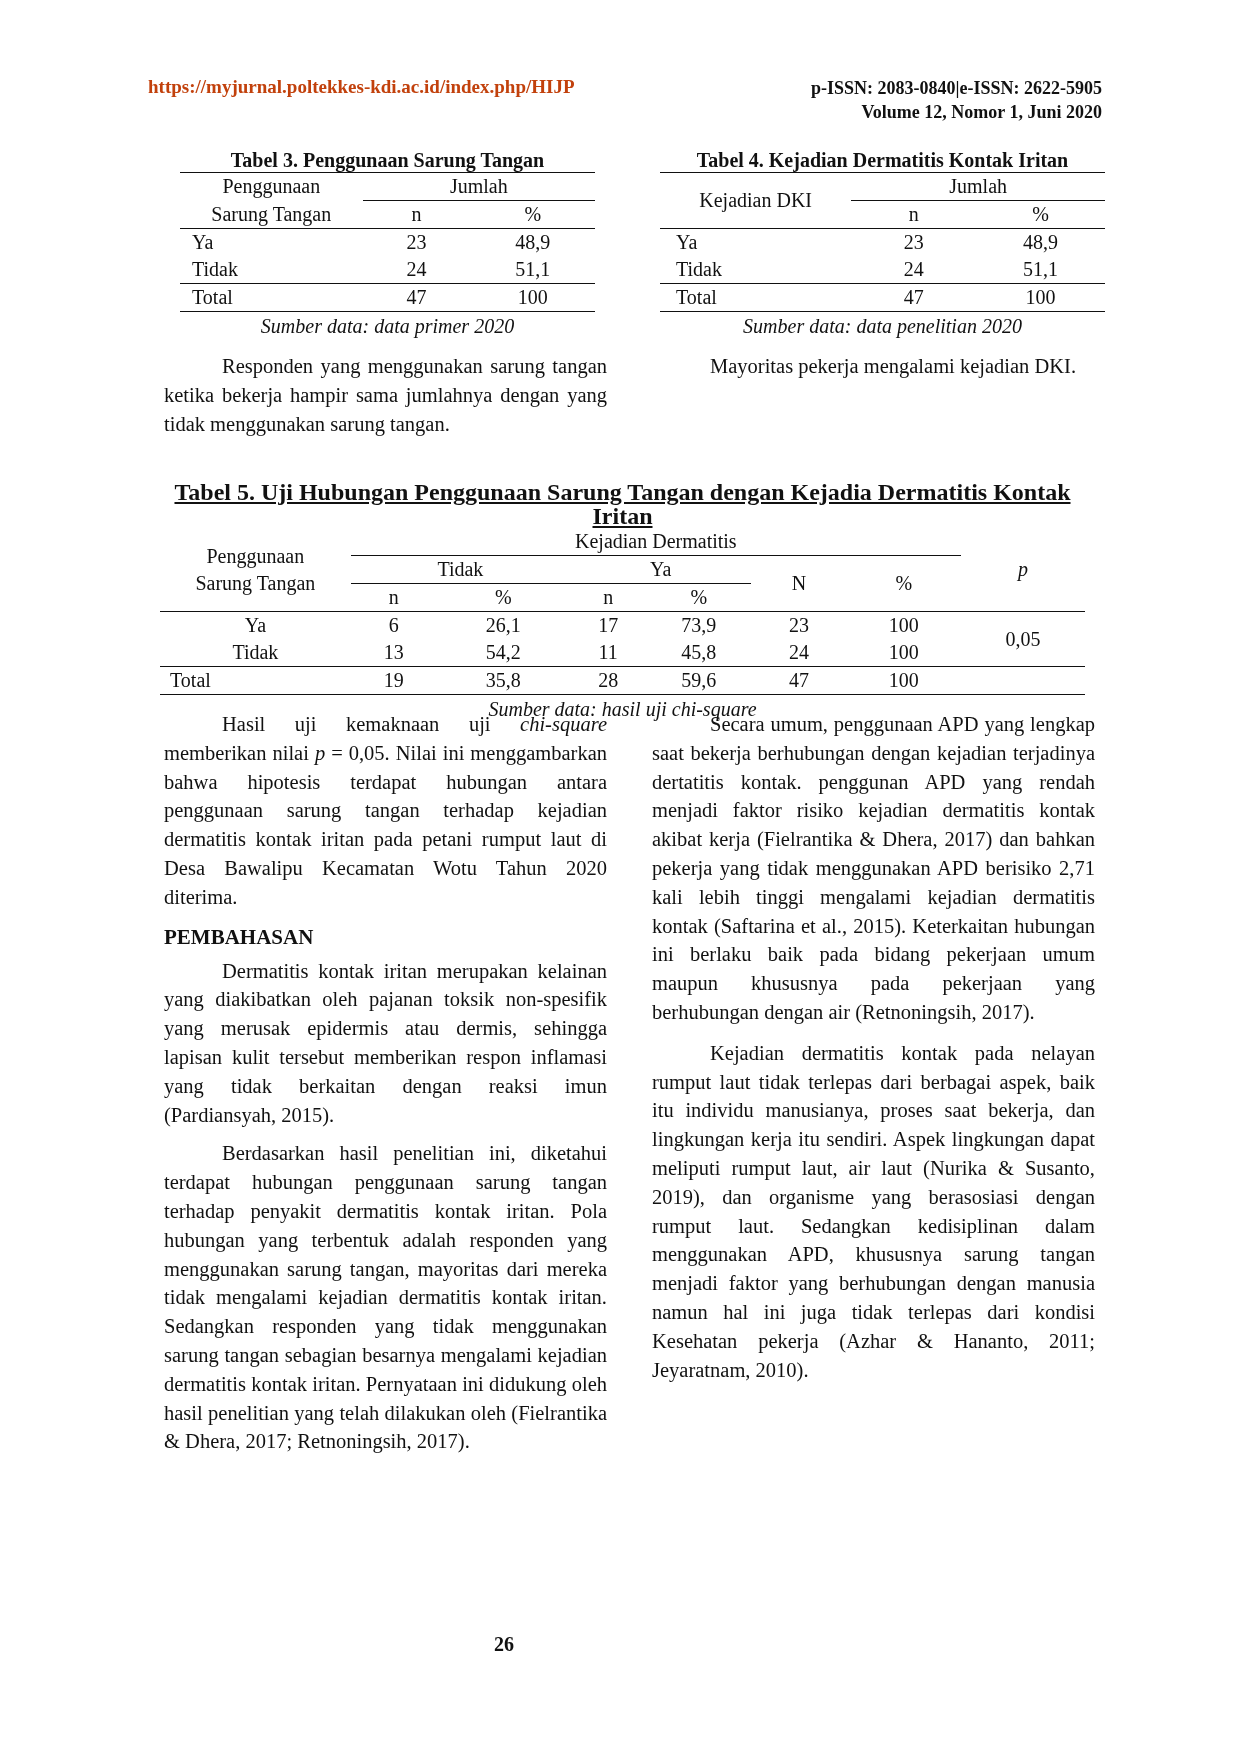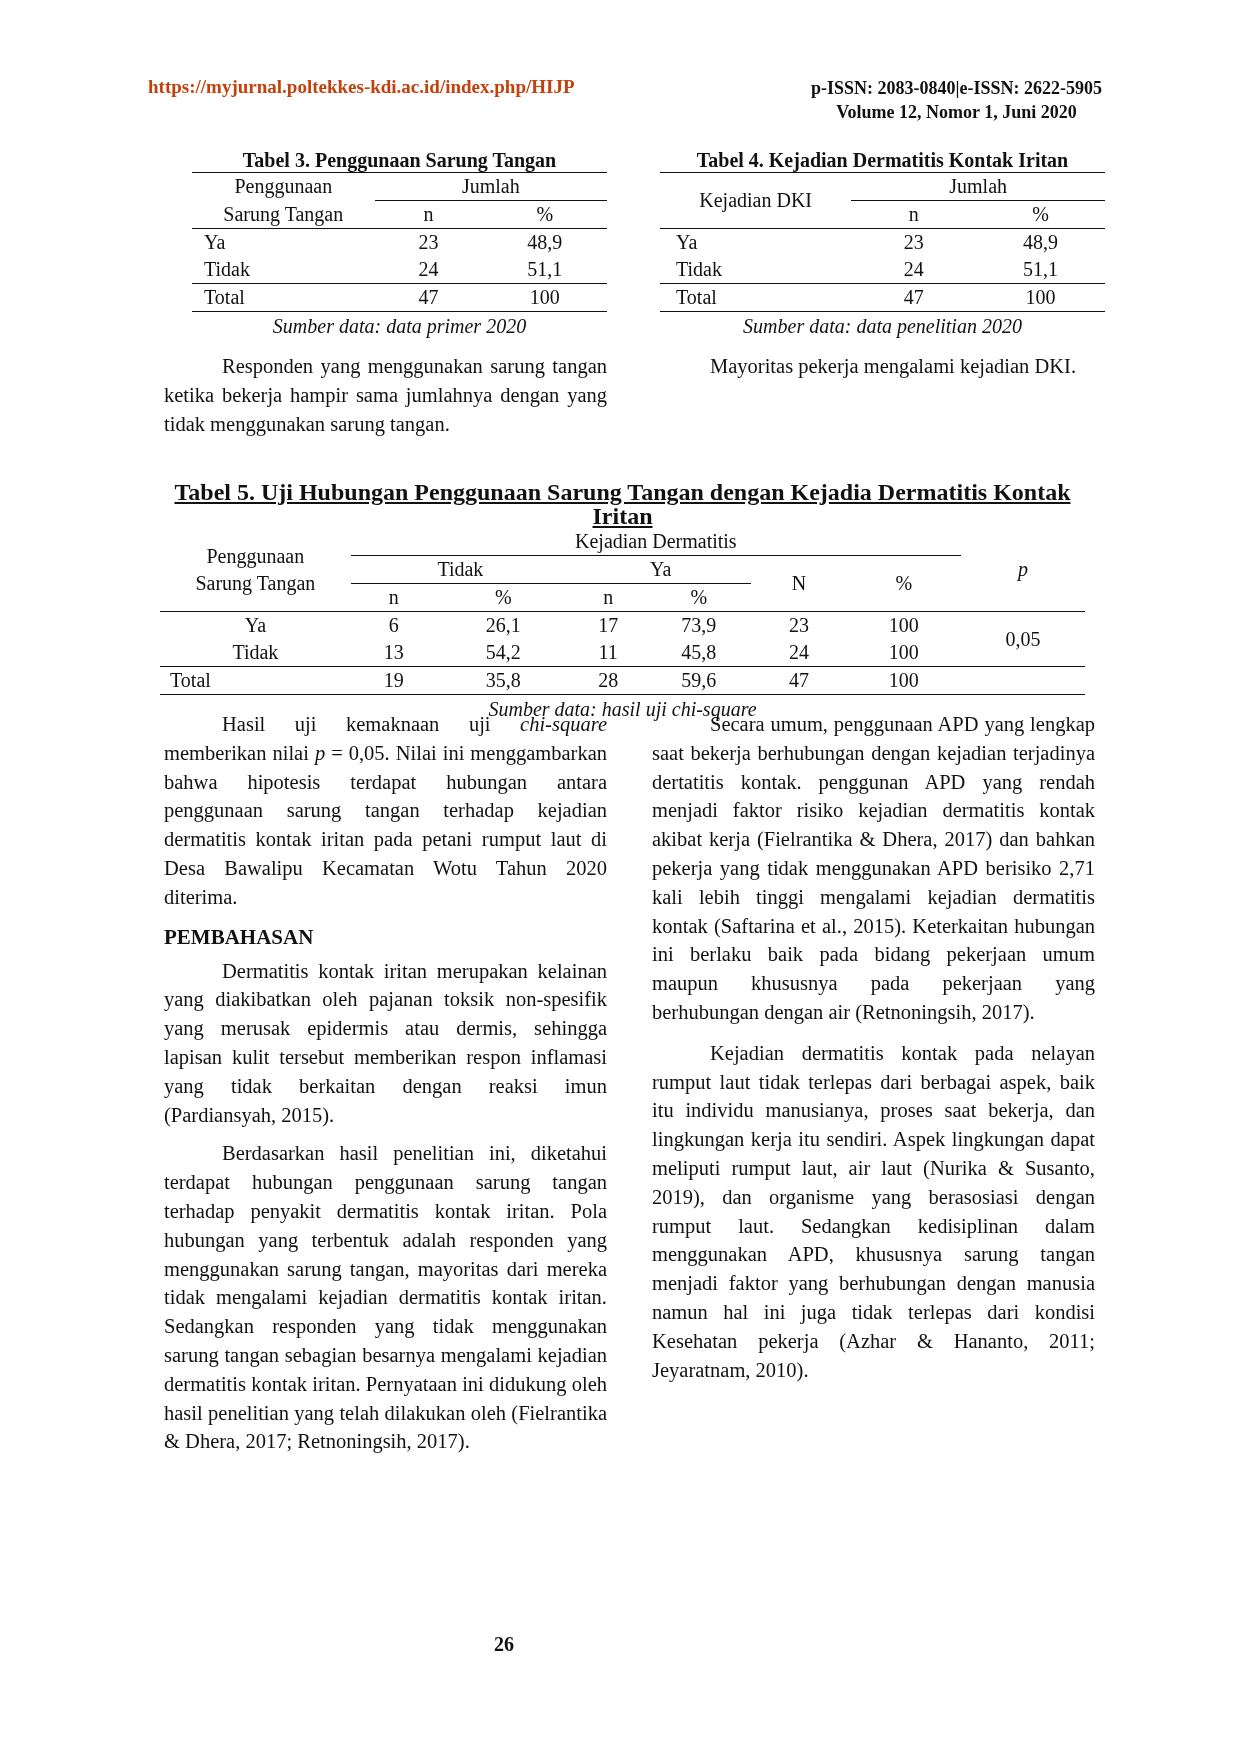--- a/index.html
+++ b/index.html
@@ -5,21 +5,21 @@
   html, body { margin: 0; padding: 0; background: #ffffff; }
   body {
     width: 1240px; height: 1754px; position: relative; overflow: hidden;
     font-family: "Liberation Serif", "DejaVu Serif", serif; color: #111;
   }
   .hdr-url {
     position: absolute; left: 148px; top: 76px; font-size: 19px; font-weight: bold;
     color: #c2410c; text-decoration: none;
   }
   .hdr-right {
-    position: absolute; right: 138px; top: 76px; text-align: center;
+    position: absolute; right: 138px; top: 76px; text-align: right;
     font-size: 18px; font-weight: bold; line-height: 24px;
   }
   .col { position: absolute; width: 443px; }
   .col-left { left: 164px; }
   .col-right { left: 652px; }
   .tcap { font-size: 20px; font-weight: bold; text-align: center; margin: 0; line-height: 24px; }
   table { border-collapse: collapse; width: 100%; font-size: 20px; line-height: 27px; }
   td, th { padding: 0; font-weight: normal; }
   .bt { border-top: 1.5px solid #111; }
   .bb { border-bottom: 1.5px solid #111; }
@@ -37,21 +37,21 @@
 </style>
 </head>
 <body>
 
 <a class="hdr-url">https://myjurnal.poltekkes-kdi.ac.id/index.php/HIJP</a>
 <div class="hdr-right">
   <div>p-ISSN: 2083-0840|e-ISSN: 2622-5905</div>
   <div>Volume 12, Nomor 1, Juni 2020</div>
 </div>
 
-<div class="col col-left" style="top:148px; left:192px; width:415px;">
+<div class="col col-left" style="top:148px; left:180px; width:415px;">
   <div class="tcap">Tabel 3. Penggunaan Sarung Tangan</div>
   <table>
     <tbody>
         <tr class="bt">
       <td class="c" style="width:44%">Penggunaan</td>
       <td class="c bb" colspan="2">Jumlah</td>
     </tr>
     <tr class="bb">
       <td class="c">Sarung Tangan</td>
       <td class="c" style="width:26%">n</td>

